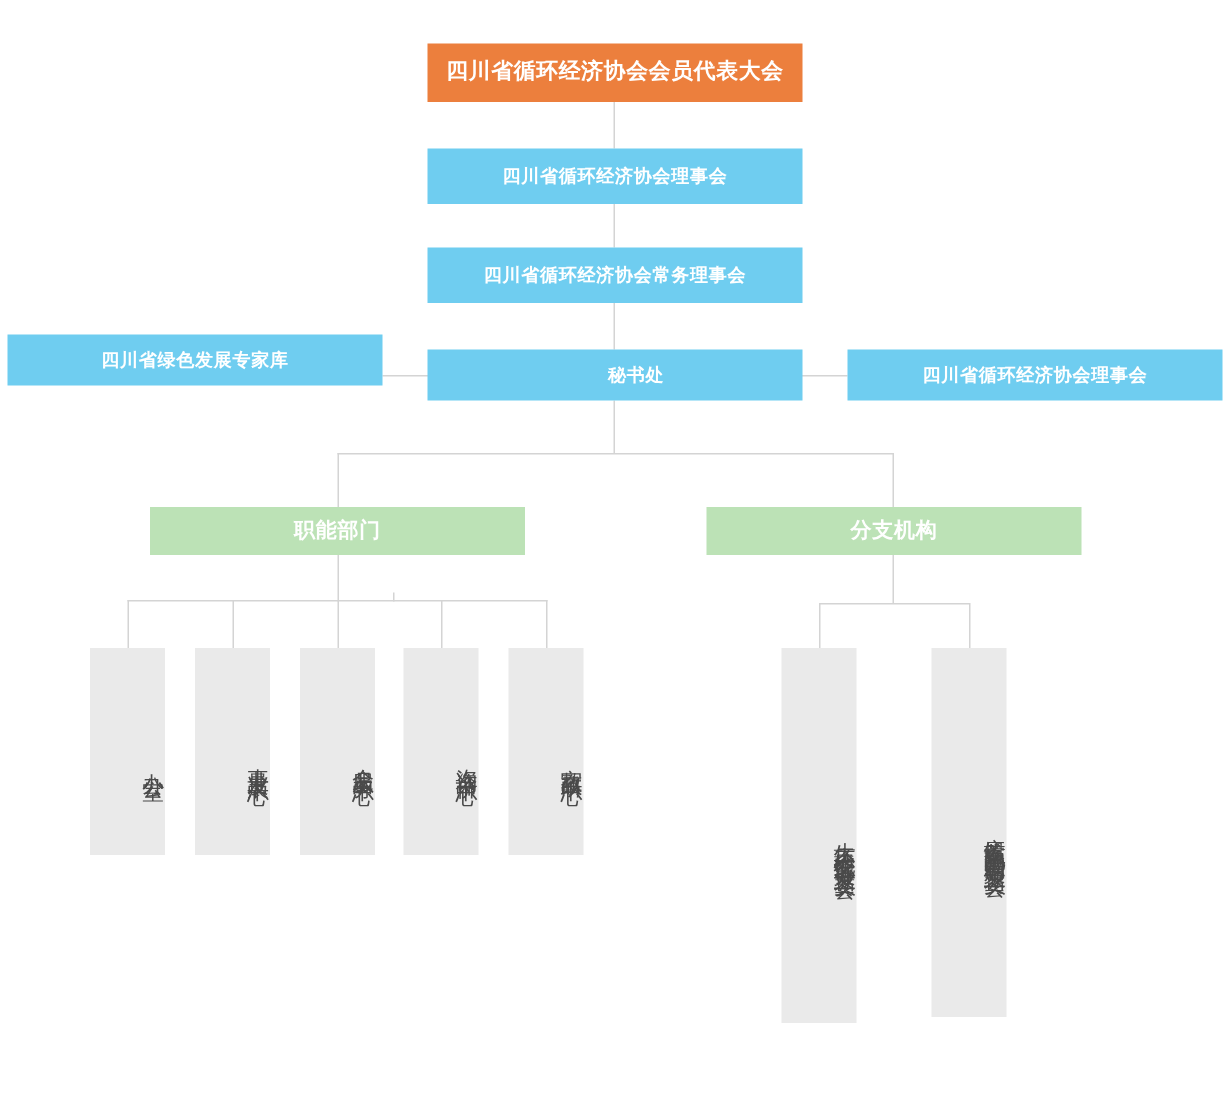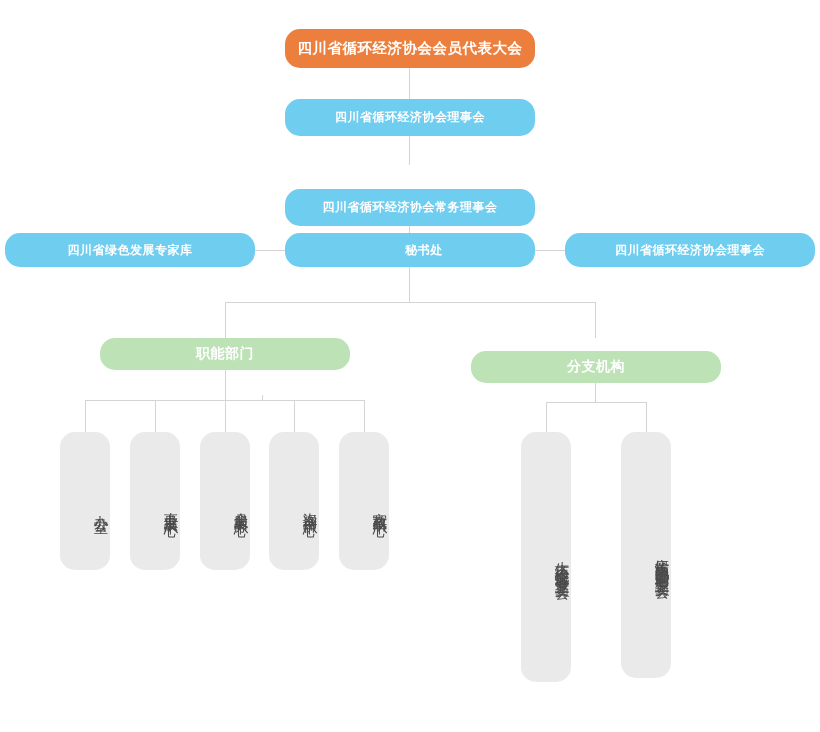--- a/index.html
+++ b/index.html
@@ -19,21 +19,20 @@
   }
   .node {
     position: absolute;
     box-sizing: border-box;
     display: flex;
     align-items: center;
     justify-content: center;
     text-align: left;
     line-height: 1.25;
     z-index: 3;
-    border-radius: 15px;
   }
   .node-assembly {
     background: #ec7f3d;
     color: #ffffff;
     font-size: 14.5px;
     font-weight: bold;
     letter-spacing: 0.5px;
   }
   .node-blue {
     background: #6fcdf0;
@@ -101,31 +100,31 @@
 
   <div class="line vline" style="left:595px; top:370px; height:32px;"></div>
   <div class="line hline" style="left:546px; top:402px; width:100px;"></div>
   <div class="line vline" style="left:546px; top:402px; height:30px;"></div>
   <div class="line vline" style="left:646px; top:402px; height:30px;"></div>
 
   <div class="node node-assembly" style="left:285px; top:29px; width:250px; height:39px;">四川省循环经济协会会员代表大会</div>
 
   <div class="node node-blue" style="left:285px; top:99px; width:250px; height:37px;">四川省循环经济协会理事会</div>
 
-  <div class="node node-blue" style="left:285px; top:165px; width:250px; height:37px;margin-top:24px;">四川省循环经济协会常务理事会</div>
+  <div class="node node-blue" style="left:285px; top:165px; width:250px; height:37px;">四川省循环经济协会常务理事会</div>
 
-  <div class="node node-blue" style="left:5px; top:233px; width:250px; height:34px;">四川省绿色发展专家库</div>
+  <div class="node node-blue" style="left:5px; top:223px; width:250px; height:34px;">四川省绿色发展专家库</div>
 
   <div class="node node-blue" style="left:285px; top:233px; width:250px; height:34px;padding-left:28px;">秘书处</div>
 
   <div class="node node-blue" style="left:565px; top:233px; width:250px; height:34px;">四川省循环经济协会理事会</div>
 
   <div class="node node-green" style="left:100px; top:338px; width:250px; height:32px;">职能部门</div>
 
-  <div class="node node-green" style="left:471px; top:338px; width:250px; height:32px;margin-top:13px;">分支机构</div>
+  <div class="node node-green" style="left:471px; top:338px; width:250px; height:32px;">分支机构</div>
 
   <div class="node node-gray" style="left:60px; top:432px; width:50px; height:138px;">办公室</div>
 
   <div class="node node-gray" style="left:130px; top:432px; width:50px; height:138px;">事业发展中心</div>
 
   <div class="node node-gray" style="left:200px; top:432px; width:50px; height:138px;">会员服务中心</div>
 
   <div class="node node-gray" style="left:269px; top:432px; width:50px; height:138px;">咨询评价中心</div>
 
   <div class="node node-gray" style="left:339px; top:432px; width:50px; height:138px;">宣教政研中心</div>

